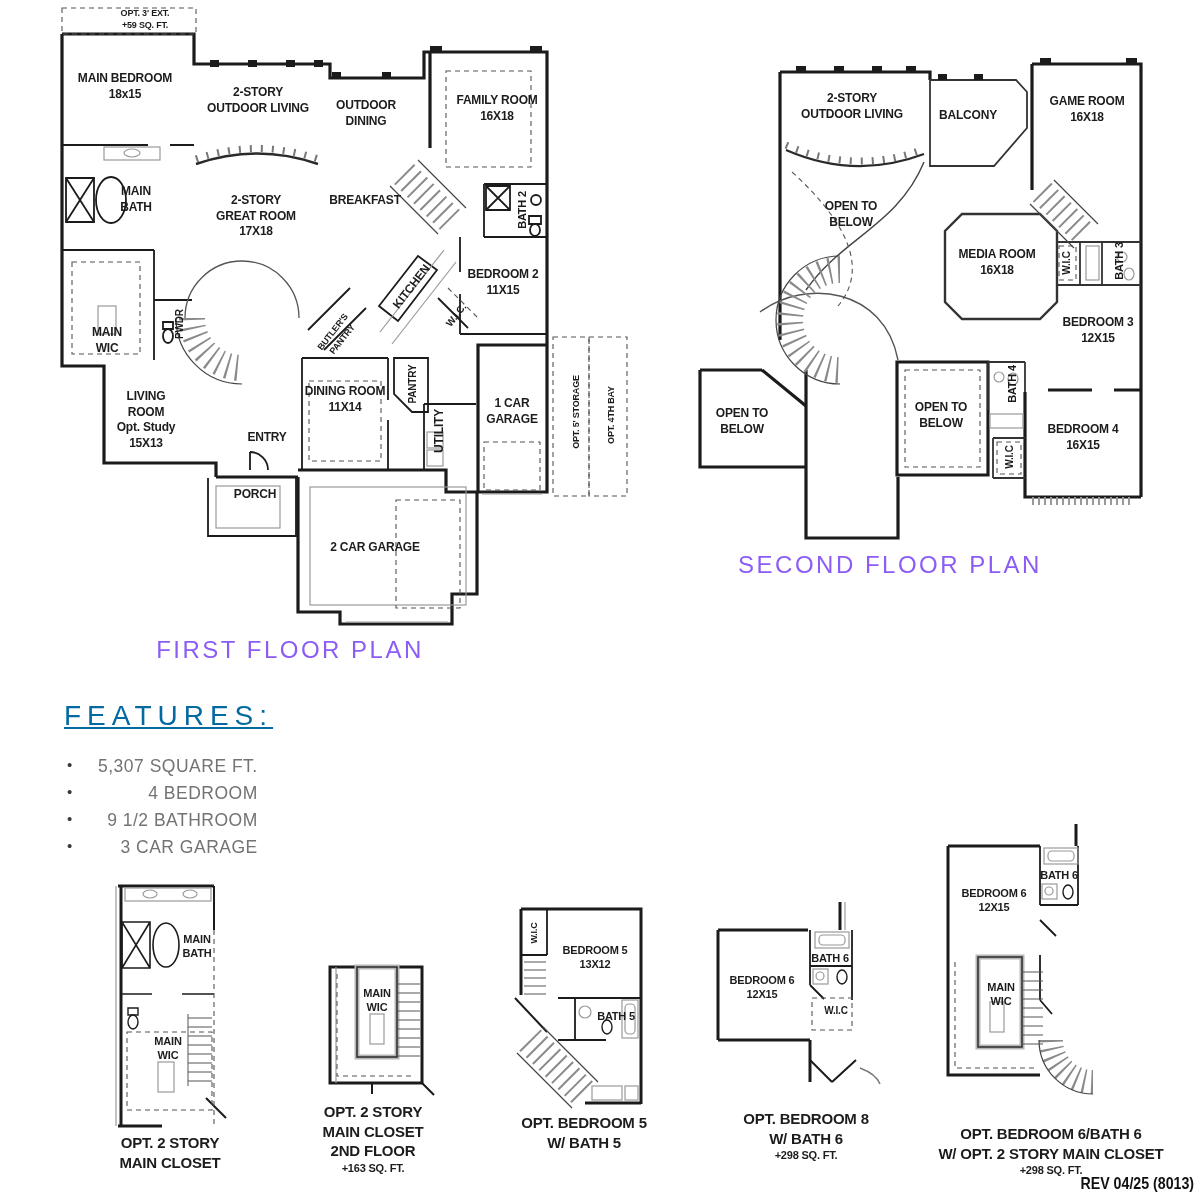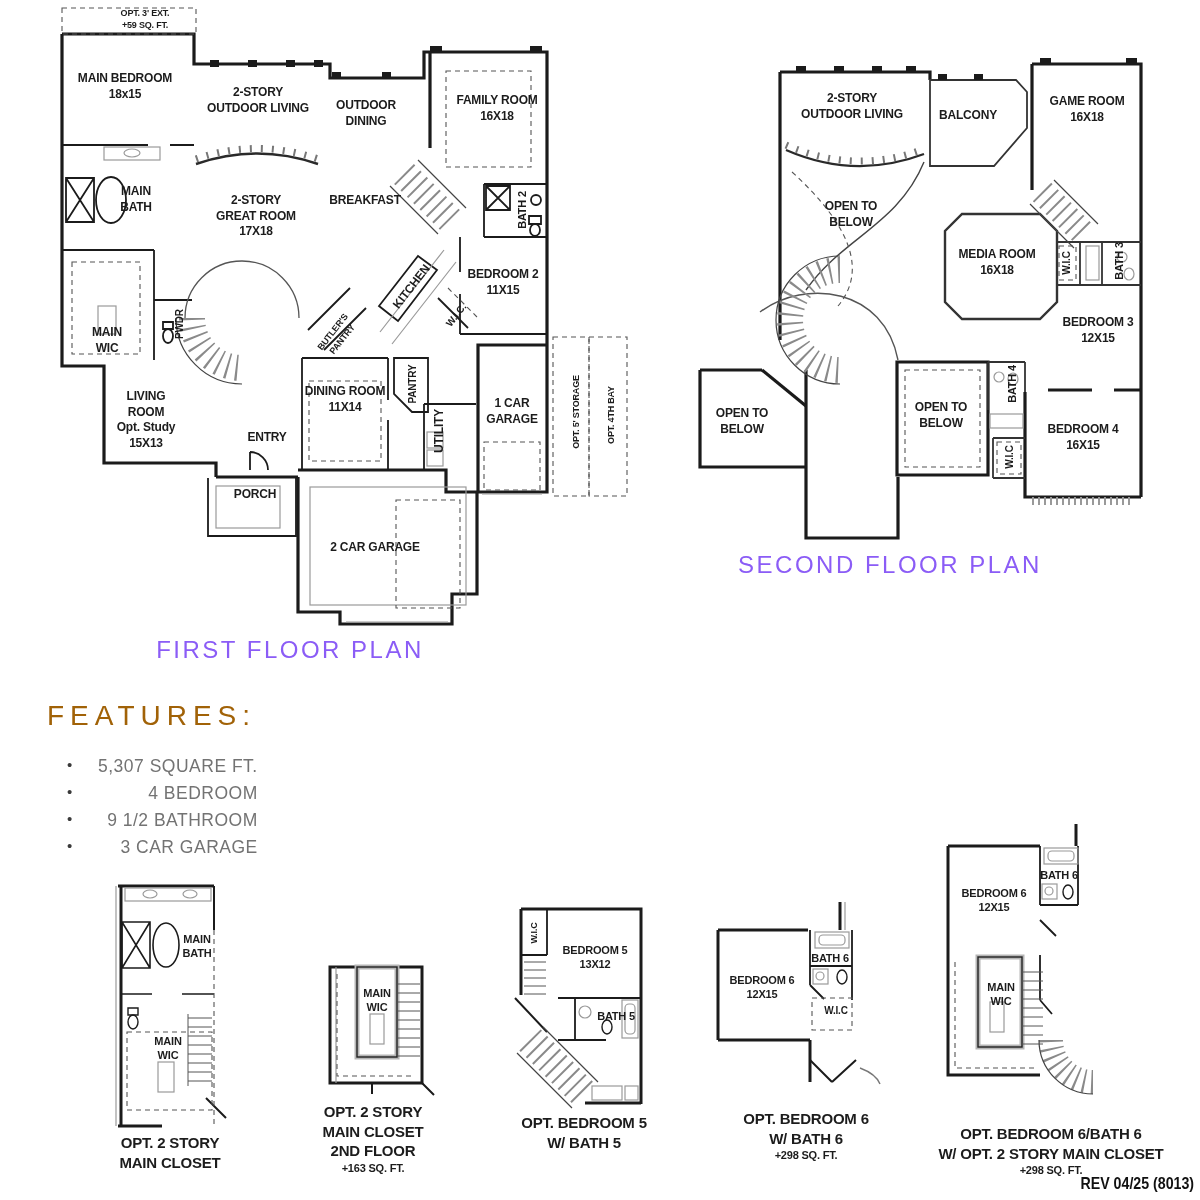--- a/index.html
+++ b/index.html
@@ -9,22 +9,22 @@
   .lbl{position:absolute;transform:translate(-50%,-50%);
        font:bold 12px/1.3 "Liberation Sans",sans-serif;color:#1c1c1c;
        text-align:center;white-space:nowrap;letter-spacing:-.2px;}
   .lbl span{display:block;}
   .v{transform:translate(-50%,-50%) rotate(-90deg);}
   .d{transform:translate(-50%,-50%) rotate(-52deg);}
   .s9{font-size:9px;}  .s10{font-size:10px;}  .s11{font-size:11px;}
   .title{font:400 24px "Liberation Sans",sans-serif;letter-spacing:2.5px;color:#8b5cf6;font-weight:400;}
   .cap{font:bold 15px/1.3 "Liberation Sans",sans-serif;letter-spacing:-.2px;}
   .cap .sm{font-size:11px;}
-  .feat-title{position:absolute;left:47px;top:700px;font:400 28px "Liberation Sans",sans-serif;
-              letter-spacing:6px;color:#a16207;}
+  .feat-title{position:absolute;left:64px;top:700px;font:400 28px "Liberation Sans",sans-serif;
+              letter-spacing:6px;color:#0369a1;text-decoration:underline;}
   .feat-list{position:absolute;left:98px;top:756px;font:400 17.5px "Liberation Sans",sans-serif;
              letter-spacing:.5px;color:#737373;text-align:right;}
   .feat-item{position:relative;height:27px;}
   .feat-item::before{content:"\2022";position:absolute;left:-31px;top:0;font-size:15px;color:#3a3a3a;}
   .rev{position:absolute;right:6px;top:1174px;font:bold 16.5px "Liberation Sans",sans-serif;
        color:#111;transform:scaleX(.86);transform-origin:right center;white-space:nowrap;}
 </style>
 </head>
 <body>
 
@@ -453,21 +453,21 @@
       <span>BEDROOM 6</span>
       <span>12X15</span>
     </div>
 <div class="lbl s11" style="left:830px;top:958px">
       <span>BATH 6</span>
     </div>
 <div class="lbl s10" style="left:836px;top:1010px">
       <span>W.I.C</span>
     </div>
 <div class="lbl cap" style="left:806px;top:1136px">
-      <span>OPT. BEDROOM 6</span>
+      <span>OPT. BEDROOM 8</span>
       <span>W/ BATH 6</span>
       <span class="sm">+298 SQ. FT.</span>
     </div>
 
 <div class="lbl s11" style="left:994px;top:900px">
       <span>BEDROOM 6</span>
       <span>12X15</span>
     </div>
 <div class="lbl s11" style="left:1059px;top:875px">
       <span>BATH 6</span>

